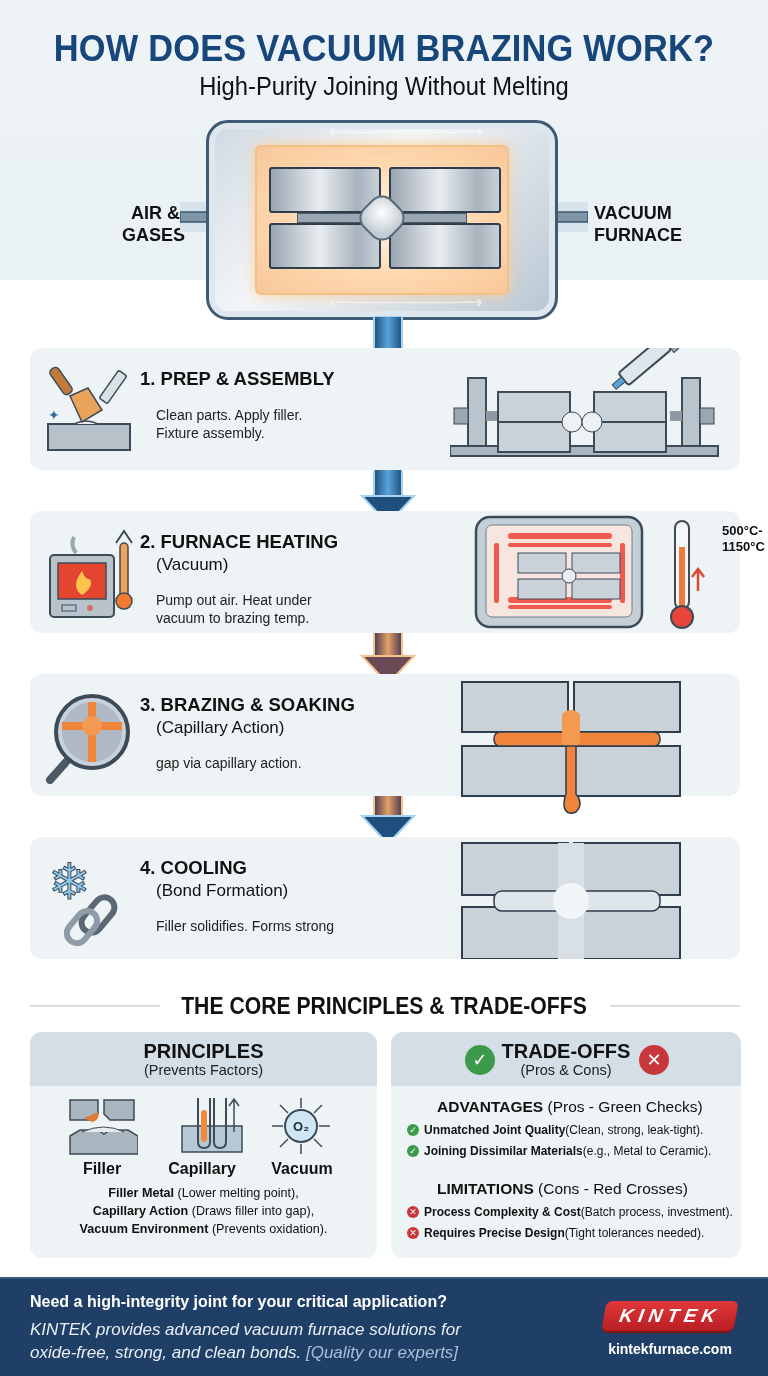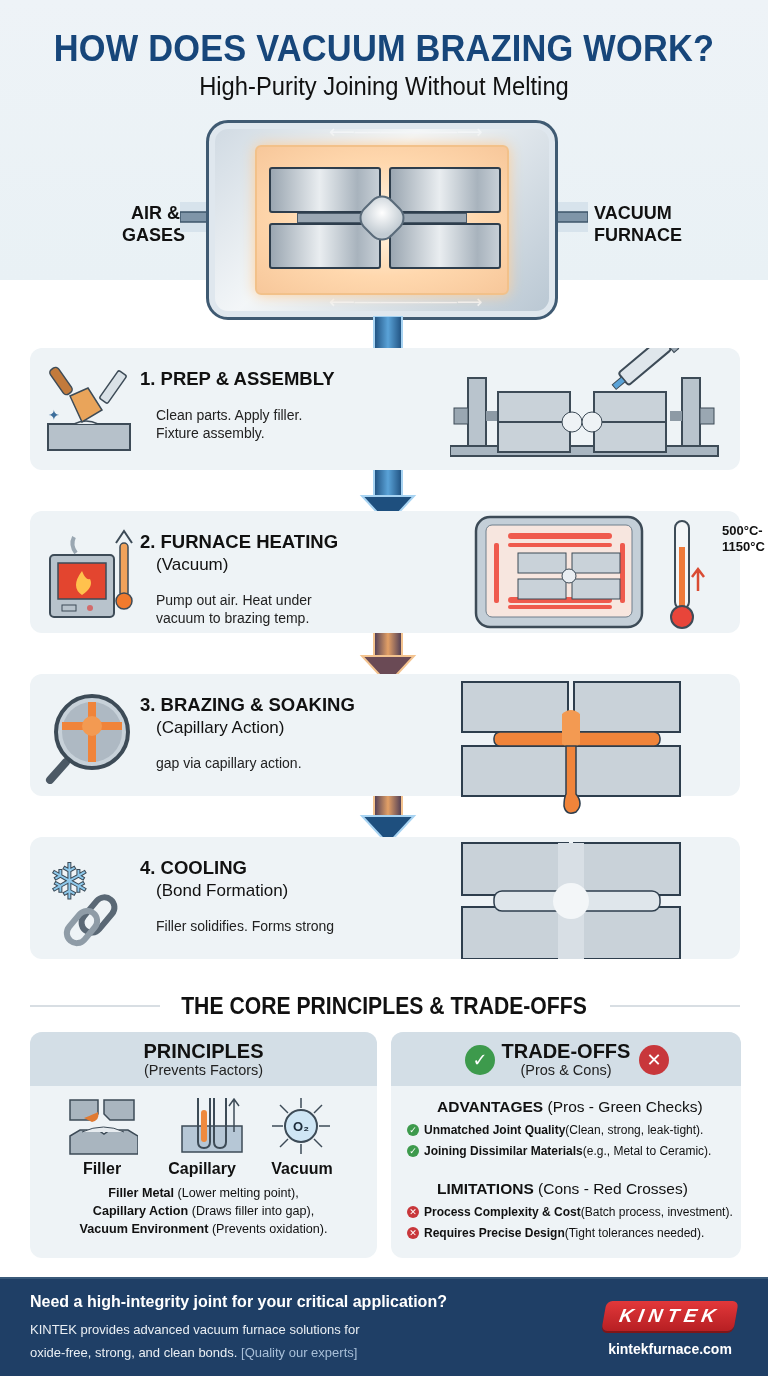--- a/index.html
+++ b/index.html
@@ -42,21 +42,21 @@
   .to-h { position: absolute; left: 18px; font-size: 15.5px; color: #111; }
   .to-h b { font-weight: 700; margin-left: 28px; }
   .to-item { position: absolute; left: 16px; font-size: 12px; color: #111; white-space: nowrap; display: flex; align-items: center; }
   .to-item b { font-weight: 700; }
   .dot { display: inline-block; width: 12px; height: 12px; border-radius: 50%; color: #fff; font-size: 9px; line-height: 12px; text-align: center; margin-right: 5px; font-weight: 700; }
   .dot.ok { background: #3d9a4c; }
   .dot.no { background: #c8373b; }
 
   .footer { position: absolute; left: 0; top: 1277px; width: 768px; height: 99px; background: #1f3f66; border-top: 2px solid #3a5a7a; }
   .footer-h { position: absolute; left: 30px; top: 14px; font-weight: 700; font-size: 16px; color: #fff; }
-  .footer-p { position: absolute; left: 30px; top: 39px; font-size: 13px; color: #e9eef3; line-height: 23px; width: 530px; }
+  .footer-p { position: absolute; left: 30px; top: 39px; font-size: 17px; color: #e9eef3; line-height: 23px; width: 530px; font-style: italic; }
   .footer-link { color: #a8bfd8; }
   .logo { position: absolute; left: 604px; top: 22px; width: 132px; height: 30px; background: linear-gradient(180deg,#e2383a,#b71f23); border-radius: 6px; transform: skewX(-10deg); color: #fff; font-weight: 700; font-style: italic; font-size: 19px; letter-spacing: 5px; text-align: center; line-height: 30px; box-shadow: 0 2px 0 #7e1618; }
   .site { position: absolute; left: 600px; top: 62px; width: 140px; text-align: center; color: #fff; font-size: 14px; font-weight: 700; }
 </style>
 </head>
 <body>
 
 <div class="hero-bg"></div>
 <h1 class="title">HOW DOES VACUUM BRAZING WORK?</h1>
 <div class="subtitle">High-Purity Joining Without Melting</div>

